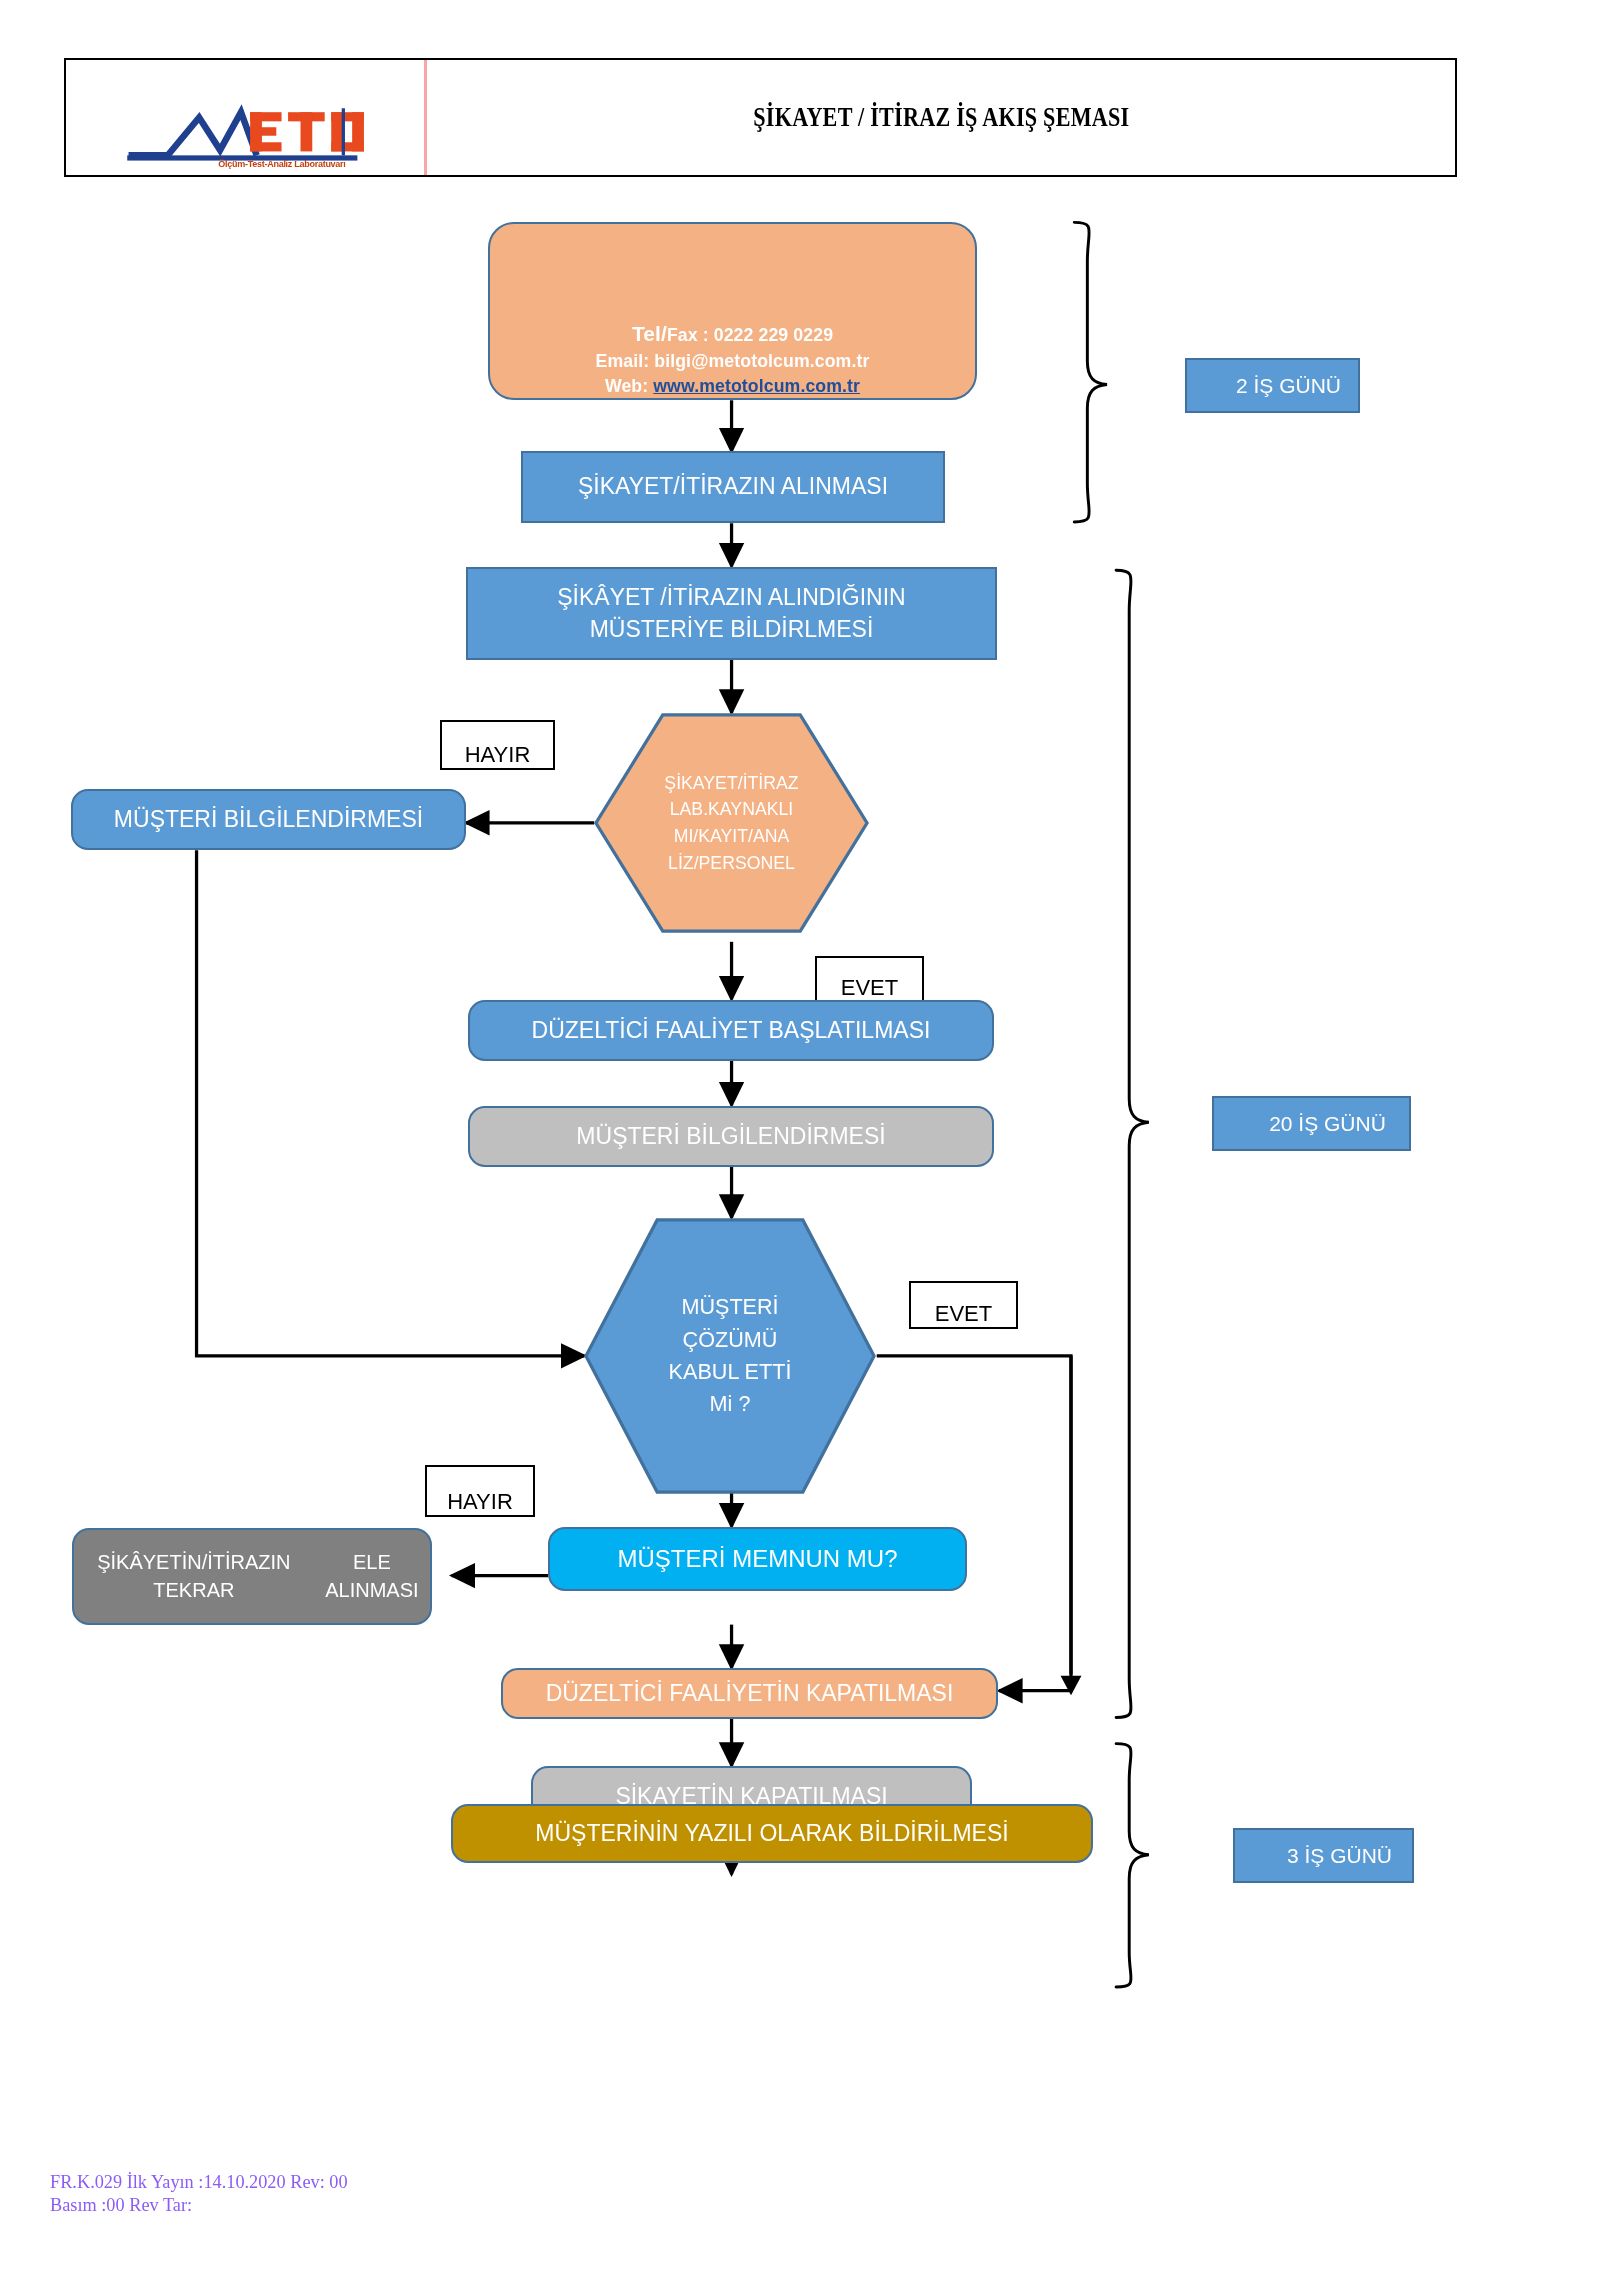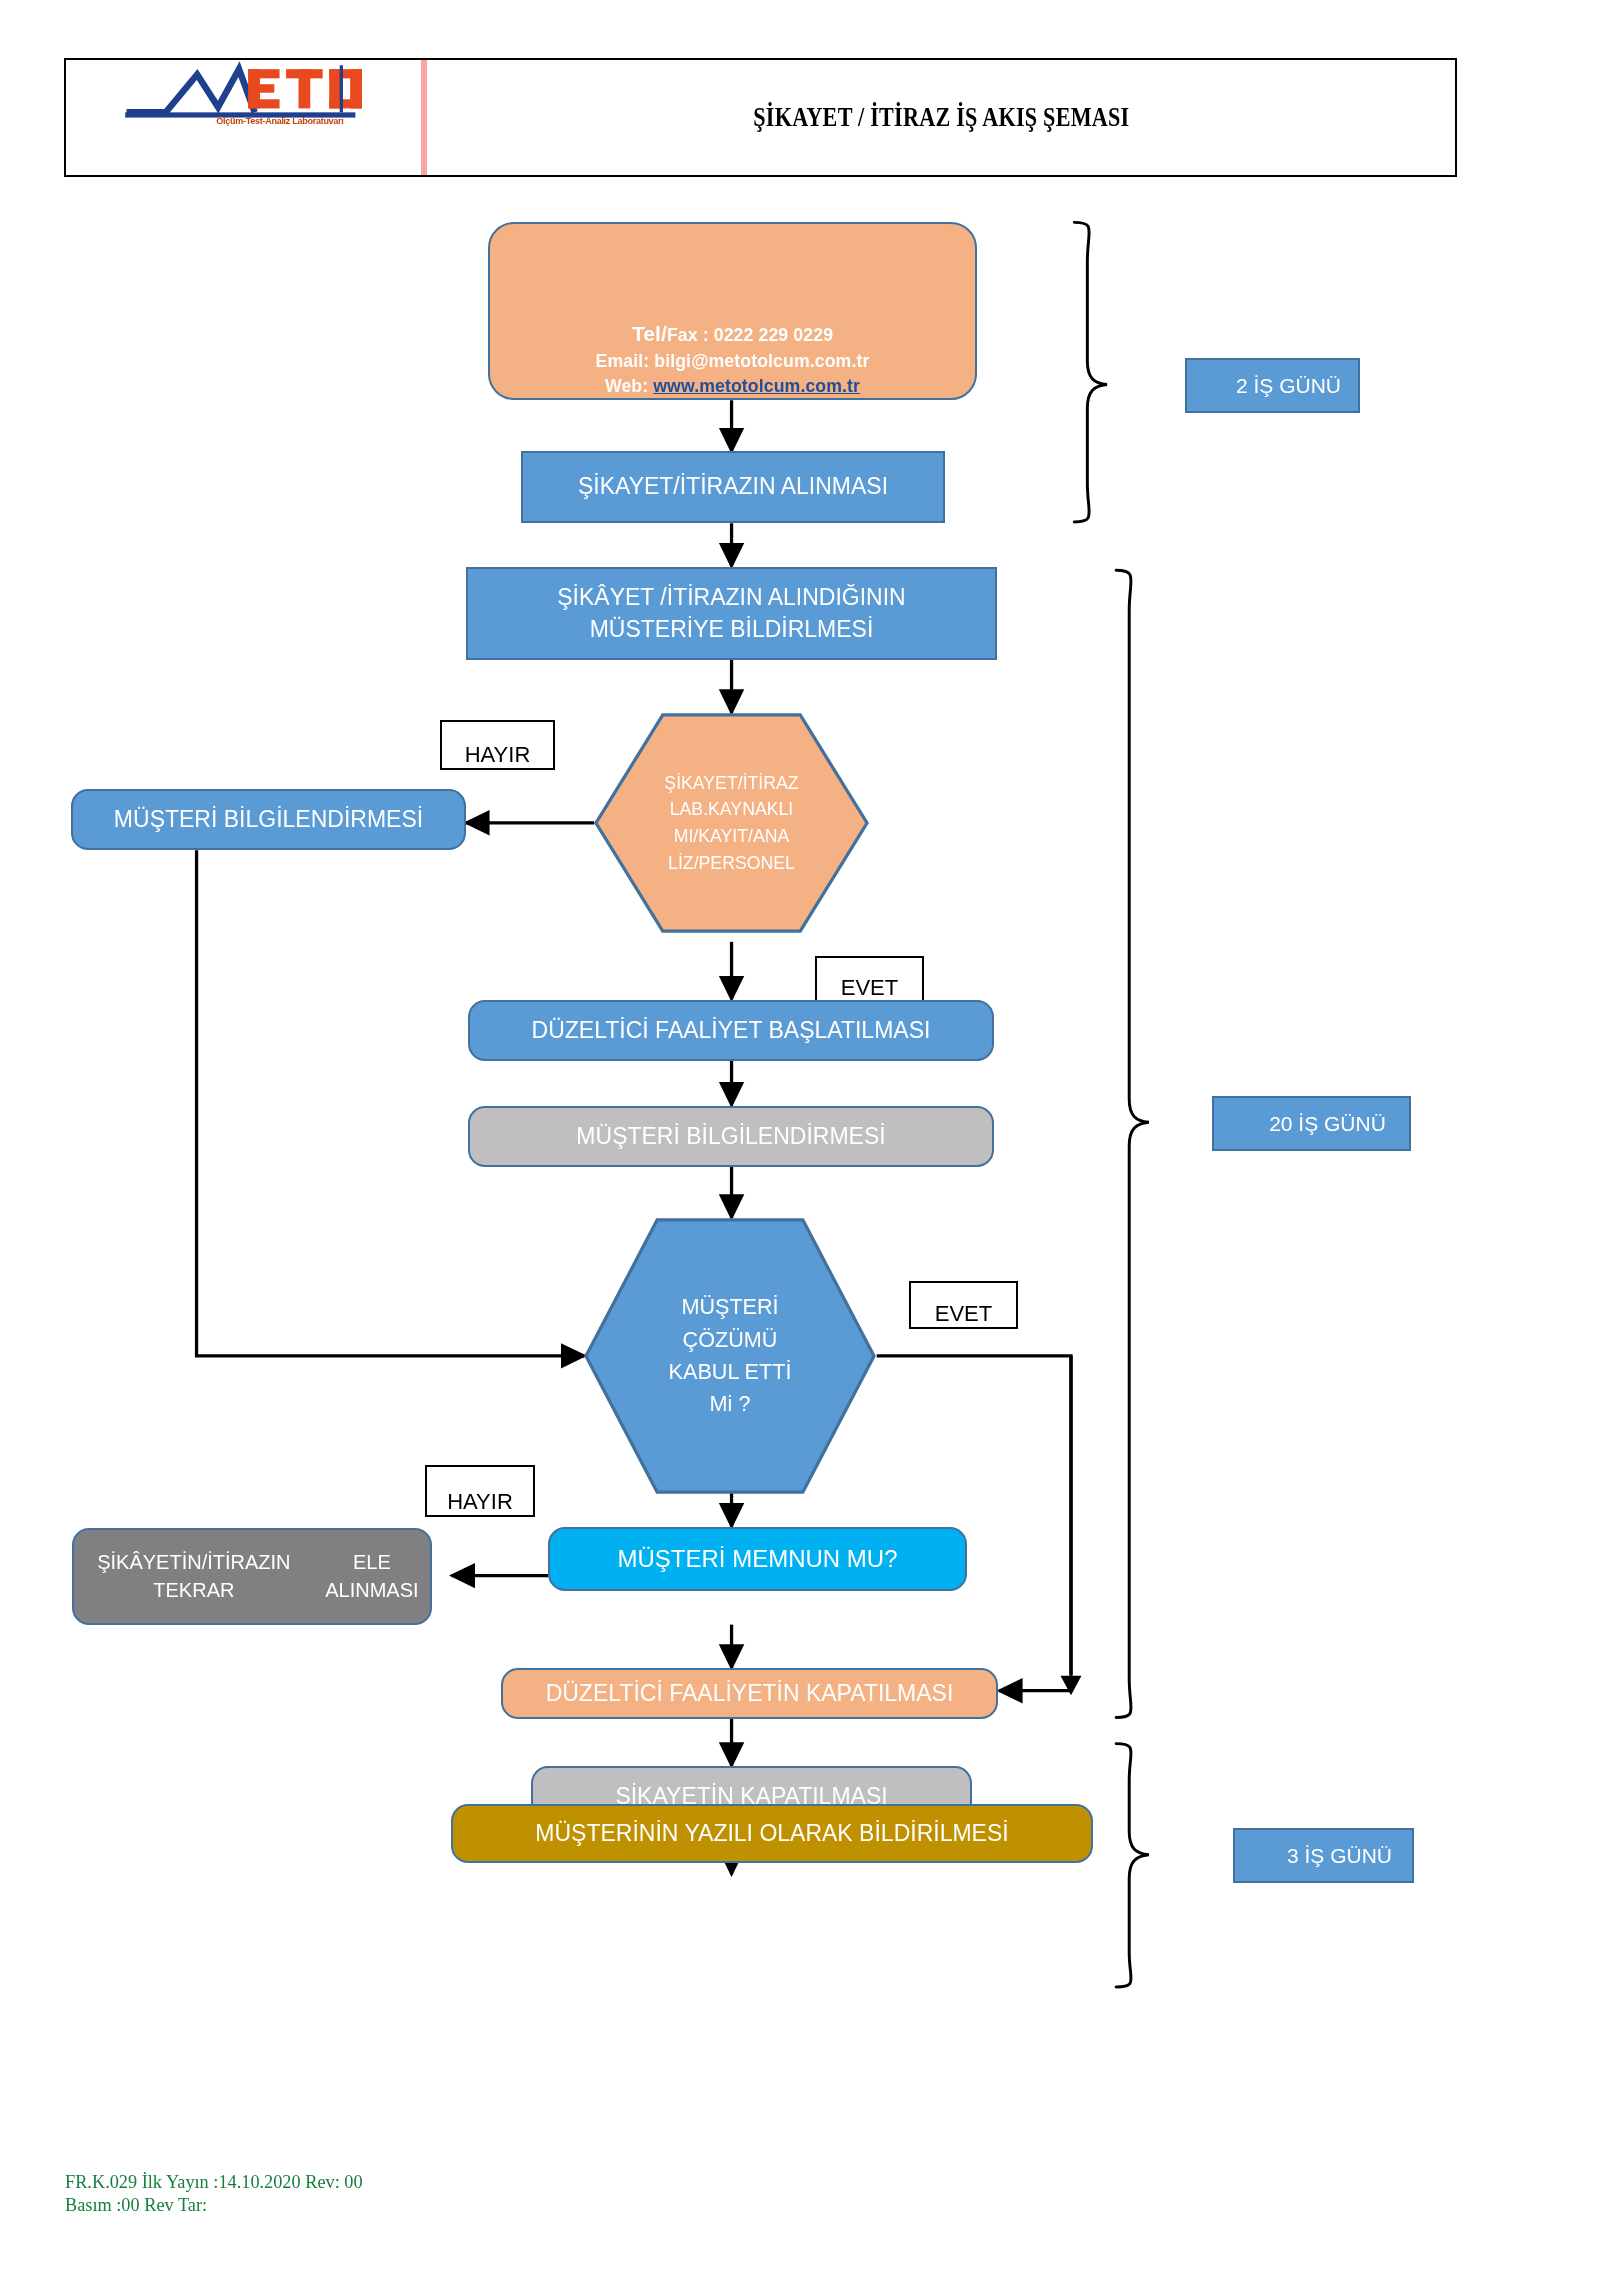--- a/index.html
+++ b/index.html
@@ -2,22 +2,22 @@
 <html style="font-size:10.5px"><head>
 <meta charset="utf-8">
 <style>
   html,body{margin:0;padding:0;background:#ffffff;}
   body{width:1624px;height:2295px;position:relative;font-family:"Liberation Sans",sans-serif;}
   #canvas{position:absolute;left:0;top:0;width:1624px;height:2295px;}
 
   
   .hdr{position:absolute;left:64px;top:58px;width:1393px;height:119px;
        border:2px solid #000;box-sizing:border-box;display:flex;}
-  .hdr-logo{width:361px;border-right:6px solid #fca5a5;box-sizing:border-box;
-            display:flex;align-items:flex-start;justify-content:center;padding-left:8px;}
+  .hdr-logo{width:361px;border-right:3px solid #fca5a5;box-sizing:border-box;
+            display:flex;align-items:flex-end;justify-content:center;padding-left:8px;}
   .hdr-title{flex:1;display:flex;align-items:center;justify-content:center;}
   .hdr-title span{font-family:"Liberation Serif",serif;font-weight:bold;font-size:27px;
                   letter-spacing:0.3px;color:#000;transform:scaleX(.82);transform-origin:center;
                   white-space:nowrap;}
 
   .logo-wrap{position:relative;width:255px;height:72px;}
   .logo-sub{position:absolute;left:93px;top:55px;font-size:9.5px;font-weight:bold;
             color:#C2410C;letter-spacing:-0.3px;transform:scaleX(.95);white-space:nowrap;
             font-family:"Liberation Sans",sans-serif;}
 
@@ -51,22 +51,22 @@
 
   
   .tag{position:absolute;background:#fff;border:2px solid #000;box-sizing:border-box;
        display:flex;align-items:flex-end;justify-content:center;color:#000;font-size:22px;}
 
   
   .badge{position:absolute;background:#5B9BD5;border:2px solid #41719C;box-sizing:border-box;
          display:flex;align-items:center;justify-content:center;color:#fff;font-size:21px;padding-left:32px;}
 
   
-  #footer{position:absolute;left:65px;top:2171px;font-family:"Liberation Serif",serif;
-          font-size:18.3px;color:#15803d;line-height:1.28;}
+  #footer{position:absolute;left:50px;top:2171px;font-family:"Liberation Serif",serif;
+          font-size:18.3px;color:#8b5cf6;line-height:1.28;}
 
   svg.lyr{position:absolute;left:0;top:0;width:1624px;height:2295px;pointer-events:none;}
 </style>
 </head>
 <body>
 
 <div id="canvas">
 
   <div class="hdr">
     <div class="hdr-logo">

